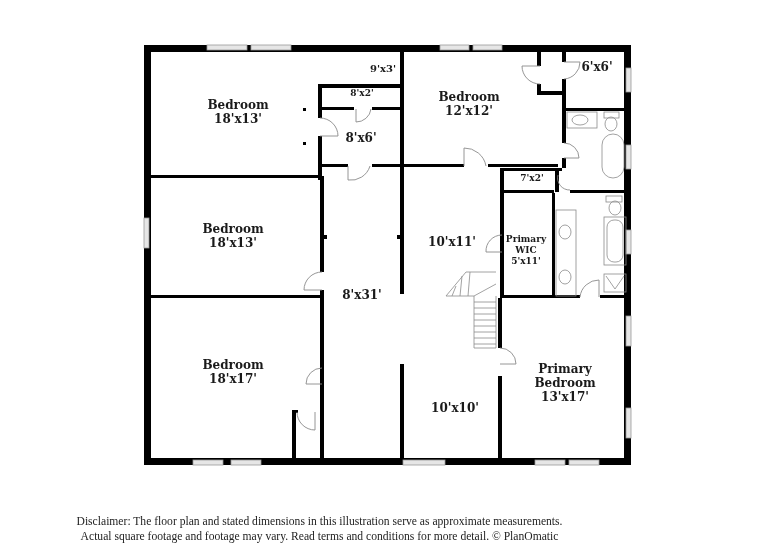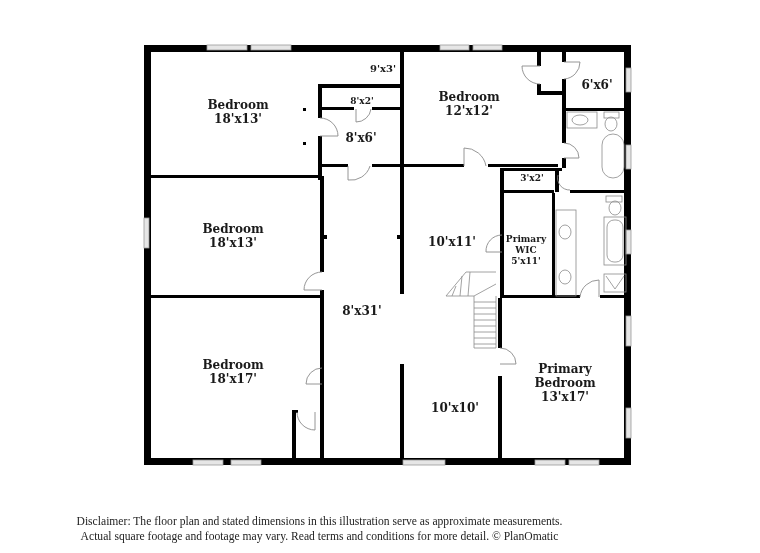--- a/index.html
+++ b/index.html
@@ -143,45 +143,45 @@
   </g>
 </svg>
 
 <div class="room-label" style="left:238px; top:98px;">
   <div>Bedroom</div>
   <div>18'x13'</div>
 </div>
 <div class="room-label med" style="left:342px; top:63px;margin-left:41px;">
   <div>9'x3'</div>
 </div>
-<div class="room-label small" style="left:362px; top:96px;">
+<div class="room-label small" style="left:362px; top:88px;">
   <div>8'x2'</div>
 </div>
 <div class="room-label" style="left:361px; top:131px;">
   <div>8'x6'</div>
 </div>
 <div class="room-label" style="left:469px; top:90px;">
   <div>Bedroom</div>
   <div>12'x12'</div>
 </div>
-<div class="room-label" style="left:597px; top:78px;">
+<div class="room-label" style="left:597px; top:60px;">
   <div>6'x6'</div>
 </div>
 <div class="room-label" style="left:233px; top:222px;">
   <div>Bedroom</div>
   <div>18'x13'</div>
 </div>
-<div class="room-label" style="left:362px; top:304px;">
+<div class="room-label" style="left:362px; top:288px;">
   <div>8'x31'</div>
 </div>
 <div class="room-label" style="left:452px; top:206px;margin-top:29px;">
   <div>10'x11'</div>
 </div>
 <div class="room-label small" style="left:532px; top:173px;">
-  <div>3'x2'</div>
+  <div>7'x2'</div>
 </div>
 <div class="room-label small" style="left:526px; top:234px;">
   <div>Primary</div>
   <div>WIC</div>
   <div>5'x11'</div>
 </div>
 <div class="room-label" style="left:233px; top:358px;">
   <div>Bedroom</div>
   <div>18'x17'</div>
 </div>

